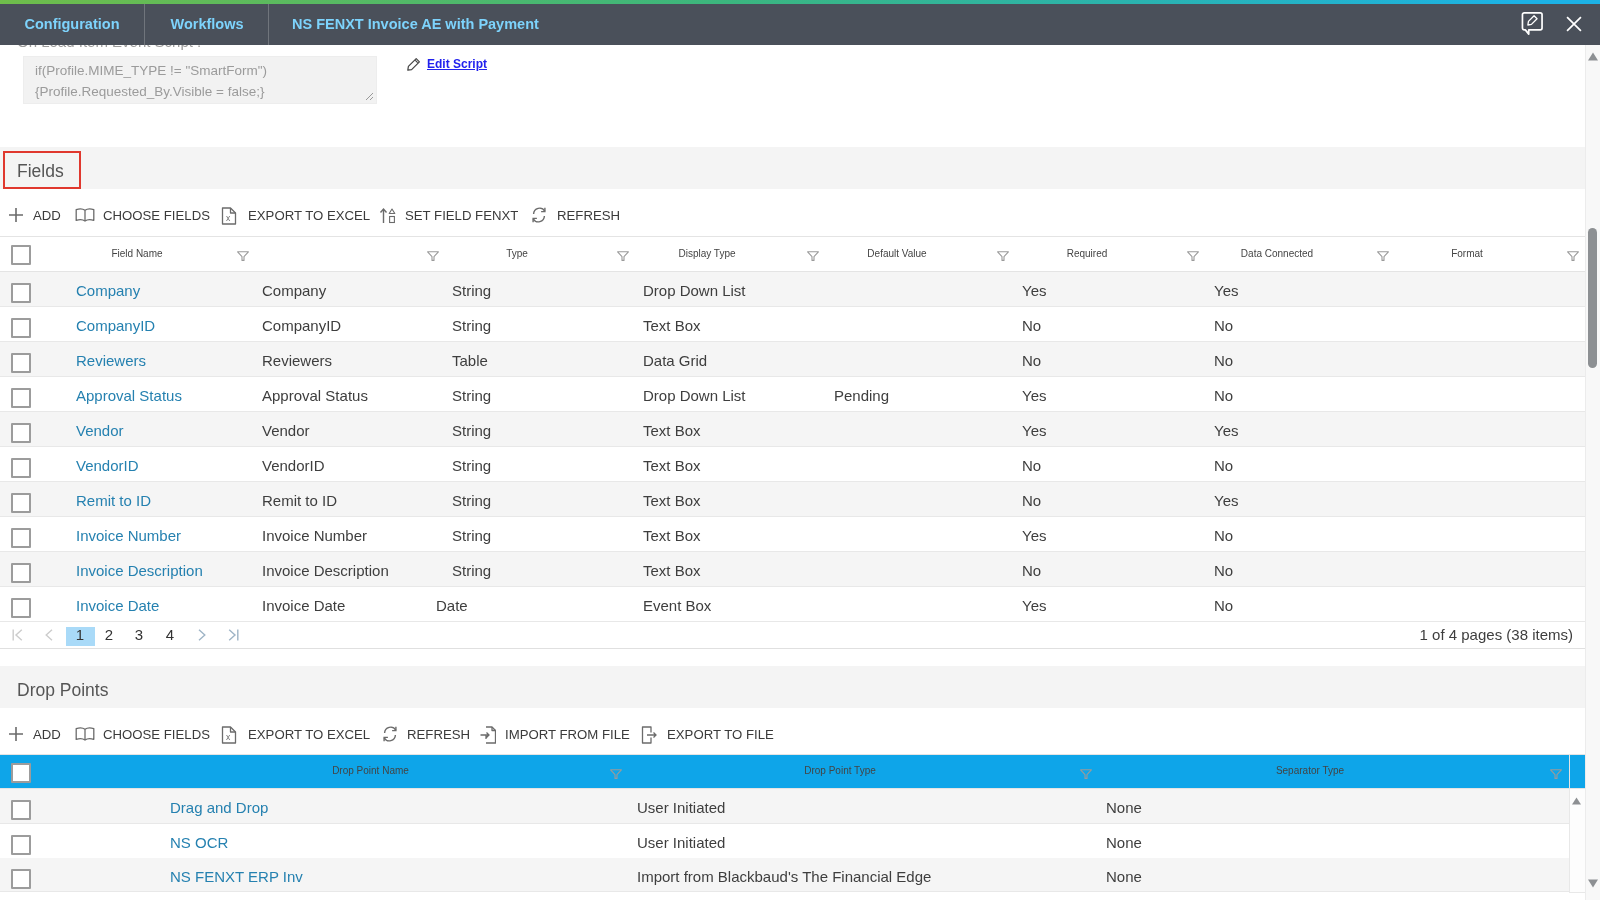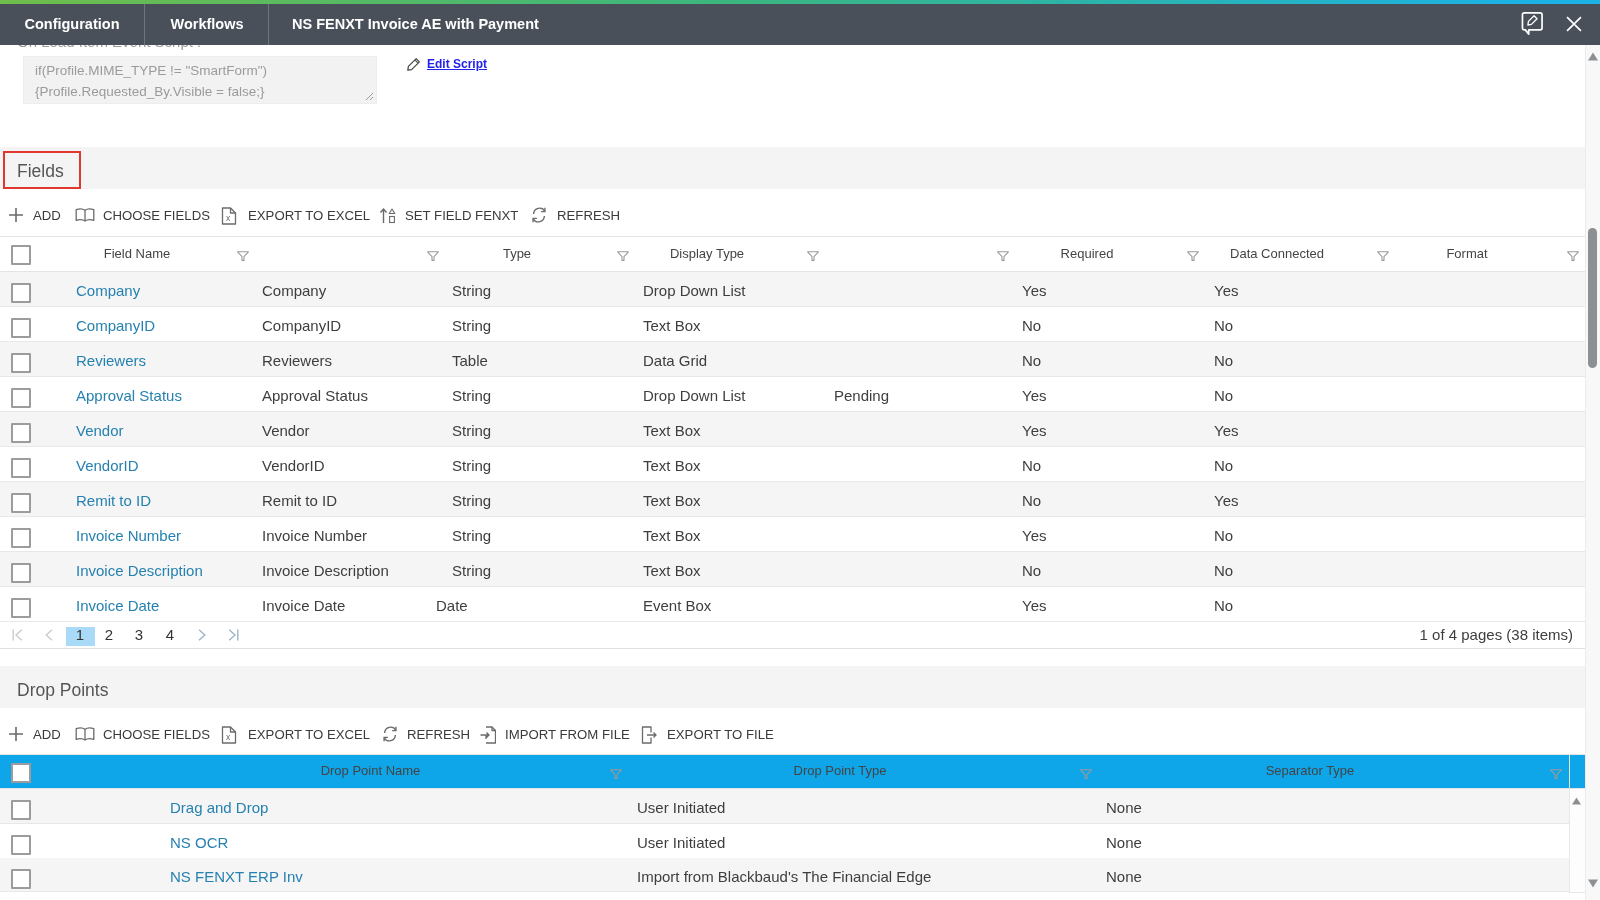--- a/index.html
+++ b/index.html
@@ -2,39 +2,39 @@
 <html><head>
 <meta charset="utf-8">
 <style>
 html,body{margin:0;padding:0;}
 body{font-family:"Liberation Sans",sans-serif;background:#fff;width:1600px;height:900px;overflow:hidden;}
 #page{position:relative;width:1600px;height:900px;background:#fff;overflow:hidden;}
 .abs{position:absolute;}
 
 #grad{left:0;top:0;width:1600px;height:4px;background:linear-gradient(to right,#6fbd4b,#3cb67e 45%,#2bb3ad 70%,#1cb2e6 95%,#1cb2e6);}
 #nav{left:0;top:4px;width:1600px;height:41px;background:#4a505a;z-index:20;}
-.tab{position:absolute;top:0;height:41px;line-height:41px;color:#ffffff;font-size:14.5px;font-weight:bold;text-align:center;}
+.tab{position:absolute;top:0;height:41px;line-height:41px;color:#7dd3fc;font-size:14.5px;font-weight:bold;text-align:center;}
 #tab1{left:0;width:144px;}
 #tab2{left:144px;width:124px;border-left:1px solid #70757c;}
 #tab3{left:268px;width:300px;border-left:1px solid #70757c;text-align:left;padding-left:23px;}
 
 #cutlabel{left:17px;top:33px;color:#9b9b9b;font-size:15px;z-index:1;}
 
 #ta{left:23px;top:56px;width:341px;height:42px;background:#f2f2f2;border:1px solid #ededed;color:#9b9b9b;font-size:13.5px;line-height:20.5px;padding:4px 0 0 11px;}
 #resz{right:2px;bottom:2px;width:9px;height:9px;}
 
 #editlink{left:427px;top:57px;font-size:12px;font-weight:bold;color:#2222ee;text-decoration:underline;}
 
 .band{left:0;width:1585px;height:42px;background:#f4f4f4;}
 .bandtitle{position:absolute;left:17px;top:3px;height:42px;line-height:42px;font-size:17.5px;color:#555;}
 #redbox{left:3px;top:151px;width:74px;height:34px;border:2px solid #e0382e;z-index:5;}
 
 .tbtxt{position:absolute;top:4px;height:46px;line-height:46px;font-size:13.2px;color:#3b3b3b;letter-spacing:0px;}
 
-.hdrlbl{position:absolute;top:0;height:36px;line-height:33px;font-size:13px;color:#444;text-align:center;width:190px;}
+.hdrlbl{position:absolute;top:0;height:36px;line-height:33px;font-size:10px;color:#444;text-align:center;width:190px;}
 .row{position:absolute;left:0;width:1585px;height:35px;border-bottom:1px solid #e8e8e8;box-sizing:border-box;}
 .row.alt{background:#f5f5f5;}
 .cell{position:absolute;top:1.5px;height:34px;line-height:34px;font-size:15px;color:#3e3e3e;white-space:nowrap;}
 .link{color:#2581b0;}
 .cb{position:absolute;left:11px;width:16px;height:16px;border:2px solid #9c9c9c;background:#fff;border-radius:1px;}
 .funnel2{position:absolute;top:13.5px;}
 
 .pgnum{position:absolute;top:0;height:26px;line-height:26px;font-size:15px;color:#333;text-align:center;width:20px;}
 
 #vtrack{left:1585px;top:45px;width:15px;height:855px;background:#f8f8f8;border-left:1px solid #ececec;box-sizing:border-box;}
@@ -102,20 +102,21 @@
           <path d="M0.6 0.8 H11.4 L7 5.6 V9.4 H5 V5.6 Z" stroke="#9a9a9a" stroke-width="1.1" fill="none" stroke-linejoin="round"></path>
         </svg>
 <div class="hdrlbl" style="left:422px">Type</div>
 <svg class="abs funnel2" style="left:617px;top:13.5px" width="12" height="12" viewBox="0 0 12 12">
           <path d="M0.6 0.8 H11.4 L7 5.6 V9.4 H5 V5.6 Z" stroke="#9a9a9a" stroke-width="1.1" fill="none" stroke-linejoin="round"></path>
         </svg>
 <div class="hdrlbl" style="left:612px">Display Type</div>
 <svg class="abs funnel2" style="left:807px;top:13.5px" width="12" height="12" viewBox="0 0 12 12">
           <path d="M0.6 0.8 H11.4 L7 5.6 V9.4 H5 V5.6 Z" stroke="#9a9a9a" stroke-width="1.1" fill="none" stroke-linejoin="round"></path>
         </svg>
+<div class="hdrlbl" style="left:802px">Default Value</div>
 <svg class="abs funnel2" style="left:997px;top:13.5px" width="12" height="12" viewBox="0 0 12 12">
           <path d="M0.6 0.8 H11.4 L7 5.6 V9.4 H5 V5.6 Z" stroke="#9a9a9a" stroke-width="1.1" fill="none" stroke-linejoin="round"></path>
         </svg>
 <div class="hdrlbl" style="left:992px">Required</div>
 <svg class="abs funnel2" style="left:1187px;top:13.5px" width="12" height="12" viewBox="0 0 12 12">
           <path d="M0.6 0.8 H11.4 L7 5.6 V9.4 H5 V5.6 Z" stroke="#9a9a9a" stroke-width="1.1" fill="none" stroke-linejoin="round"></path>
         </svg>
 <div class="hdrlbl" style="left:1182px">Data Connected</div>
 <svg class="abs funnel2" style="left:1377px;top:13.5px" width="12" height="12" viewBox="0 0 12 12">
           <path d="M0.6 0.8 H11.4 L7 5.6 V9.4 H5 V5.6 Z" stroke="#9a9a9a" stroke-width="1.1" fill="none" stroke-linejoin="round"></path>

